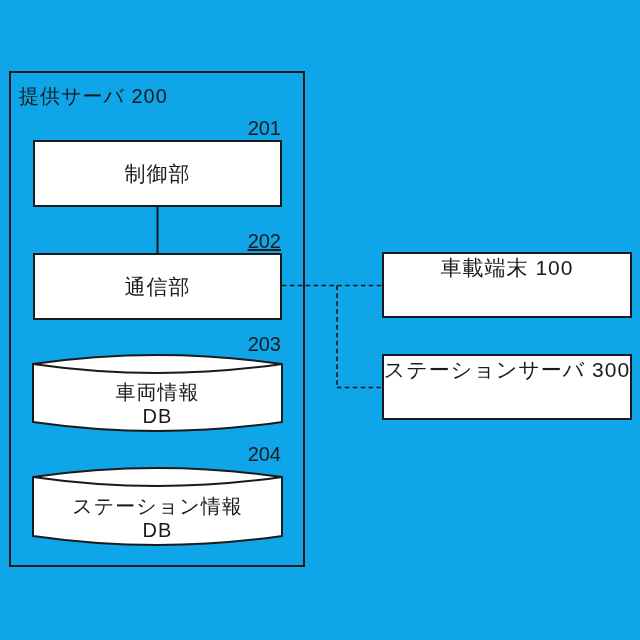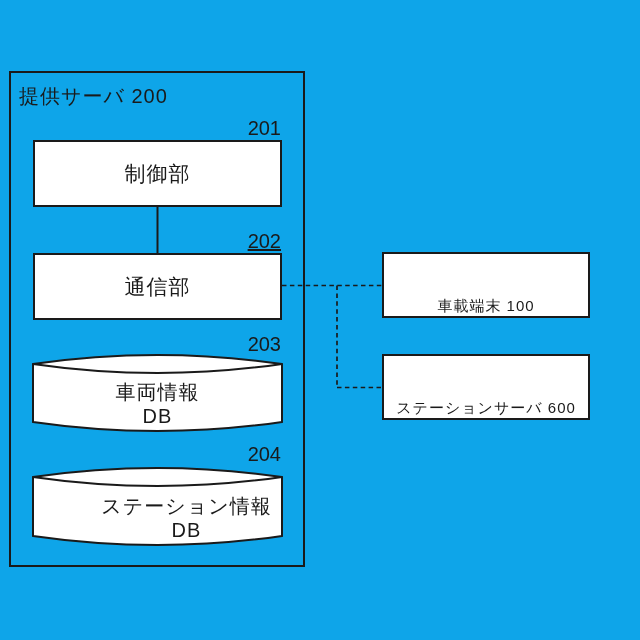--- a/index.html
+++ b/index.html
@@ -51,29 +51,29 @@
     align-items: center;
     justify-content: center;
     font-size: 21px;
     letter-spacing: 1px;
   }
   .block-control { top: 140px; }
   .block-comm    { top: 253px; }
   .ext-box {
     position: absolute;
     left: 382px;
-    width: 208px;
+    width: 250px;
     height: 66px;
     border: 2px solid #1a1a1a;
     box-sizing: border-box;
     background: #ffffff;
     display: flex;
-    align-items: flex-end;
+    align-items: flex-start;
     justify-content: center;
-    font-size: 15px;
+    font-size: 21px;
     letter-spacing: 1px;
     white-space: nowrap;
   }
   .ext-terminal { top: 252px; }
   .ext-station  { top: 354px; }
   .ref-label {
     position: absolute;
     width: 60px;
     left: 221px;
     text-align: right;
@@ -87,21 +87,21 @@
   .db-label {
     position: absolute;
     left: 33px;
     width: 249px;
     text-align: center;
     font-size: 20px;
     line-height: 24px;
     letter-spacing: 1px;
   }
   .db-label-1 { top: 380px; }
-  .db-label-2 { top: 494px; padding-left: 29px; }
+  .db-label-2 { top: 494px; }
 </style>
 </head>
 <body>
 
 <div class="canvas">
 
   <div class="outer-box"></div>
 
   <svg class="layer" width="640" height="640" viewBox="0 0 640 640">
 
@@ -144,16 +144,16 @@
   </div>
   <div class="db-label db-label-2">
     <div>ステーション情報</div>
     <div>DB</div>
   </div>
 
   <div class="ext-box ext-terminal">
     <span>車載端末 100</span>
   </div>
   <div class="ext-box ext-station">
-    <span>ステーションサーバ 600</span>
+    <span>ステーションサーバ 300</span>
   </div>
 
 </div>
 
 </body></html>

